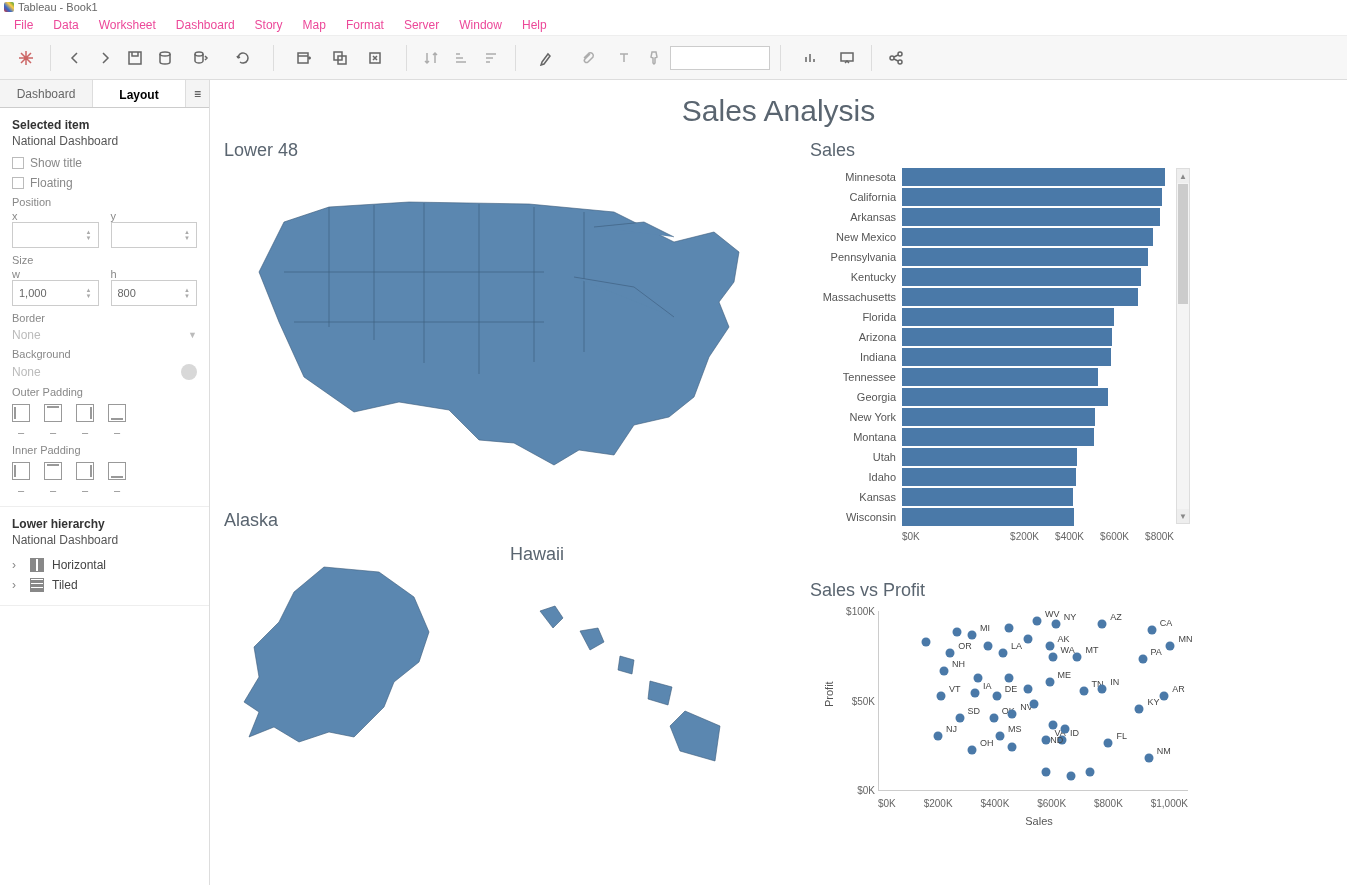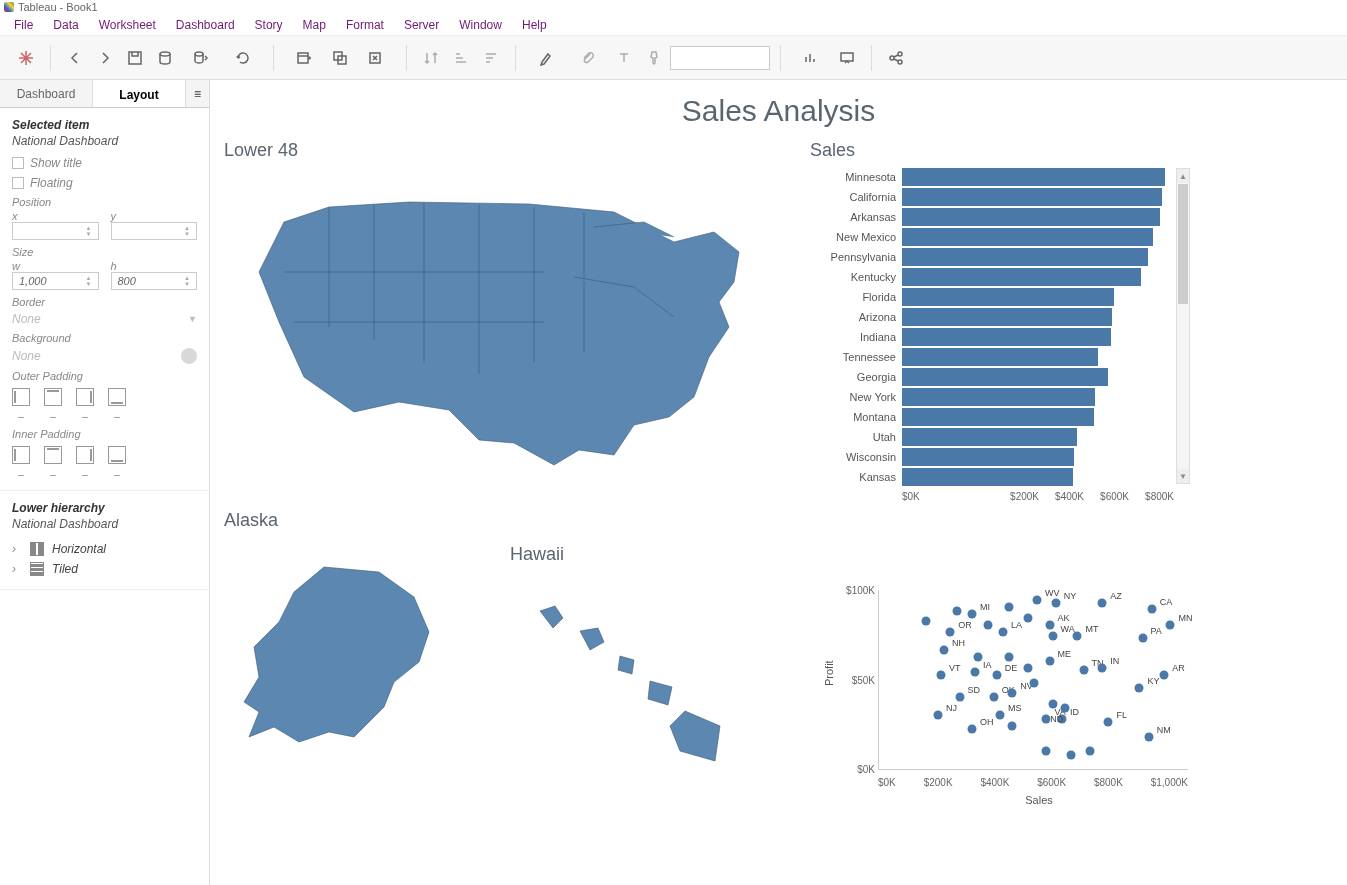--- a/index.html
+++ b/index.html
@@ -1,48 +1,48 @@
 <!DOCTYPE html>
 <html><head>
 <meta charset="utf-8">
 <style>
 * { box-sizing: border-box; margin: 0; padding: 0; font-family: "Segoe UI", Arial, sans-serif; }
 body { background: #fff; color: #333; font-size: 12px; overflow: hidden; width: 1347px; height: 885px; }
 
 .titlebar { height: 14px; padding-left: 4px; display:flex; align-items:center; gap:4px; color:#666; font-size:11px; overflow:hidden;}
 .tb-icon { width:10px;height:10px; background:linear-gradient(45deg,#c33,#36c,#fc4,#393); border-radius:2px;}
-.menubar { height: 22px; display:flex; align-items:center; padding:0 4px; color:#701a75; font-size:12px; border-bottom:1px solid #eee;}
+.menubar { height: 22px; display:flex; align-items:center; padding:0 4px; color:#ec4899; font-size:12px; border-bottom:1px solid #eee;}
 .menubar span { padding:2px 10px; cursor:default;}
 
 .toolbar { height: 44px; background:#f7f7f7; border-bottom:1px solid #ddd; display:flex; align-items:center; padding:0 6px;}
 .tb-group { display:flex; align-items:center; gap:2px; padding:0 6px;}
 .tb-sep { width:1px; height:26px; background:#ddd; margin:0 4px;}
 .tb-btn { width:28px; height:28px; display:flex; align-items:center; justify-content:center; color:#666; border-radius:2px;}
 .tb-btn svg{width:16px;height:16px;stroke:#666;fill:none;stroke-width:1.5;}
 .tb-btn.dd{width:40px;}
 .tb-search { width:100px; height:24px; border:1px solid #ccc; background:#fff;}
 
 .workspace { position:absolute; top:80px; left:0; right:0; bottom:0; display:flex;}
 .sidepanel { width:210px; border-right:1px solid #ddd; background:#fff; overflow-y:auto; font-size:12px;}
 .tabs { display:flex; border-bottom:1px solid #ccc; height:28px;}
 .tab { flex:1; display:flex; align-items:center; justify-content:center; padding:4px; color:#666;}
 .tab.active { background:#fff; color:#000; font-weight:600; border-top:2px solid #fff;}
 .tab.inactive { background:#f4f4f4; border-right:1px solid #ddd;}
 .tab-menu { width:24px; display:flex; align-items:center; justify-content:center; border-left:1px solid #ddd; background:#f4f4f4;}
 
-.sp-section { padding:10px 12px; border-bottom:1px solid #eee;font-style:italic;}
+.sp-section { padding:10px 12px; border-bottom:1px solid #eee;}
 .sp-h { font-weight:600; margin-bottom:2px;}
 .sp-sub { color:#555; margin-bottom:8px;}
 .chk { display:flex; align-items:center; gap:6px; color:#888; margin-bottom:6px;}
 .chk-box{width:12px;height:12px;border:1px solid #bbb;}
 .sp-label { color:#888; font-size:11px; margin-top:6px;}
 .sp-twocol { display:flex; gap:12px; margin-top:2px;}
 .sp-col { flex:1;}
 .sp-collab { color:#888; font-size:11px;}
-.sp-input { width:100%; height:18px; border:1px solid #ccc; display:flex; align-items:center; padding:0 6px; font-size:11px; color:#666; justify-content:space-between;}
+.sp-input { width:100%; height:26px; border:1px solid #ccc; display:flex; align-items:center; padding:0 6px; font-size:11px; color:#666; justify-content:space-between;}
 .sp-spin { display:flex; flex-direction:column; gap:1px;}
 .sp-spin div{font-size:6px;color:#aaa;line-height:5px;}
 .sp-sel { color:#bbb; font-size:12px; margin-top:4px; display:flex; justify-content:space-between; align-items:center;}
 .sp-caret{color:#bbb;font-size:9px;}
 .bg-circle{width:16px;height:16px;border-radius:50%;background:#d8d8d8;}
 
 .pad-row{display:flex;gap:14px;margin-top:6px;margin-bottom:4px;}
 .pad-icon{width:18px;height:18px;border:1px solid #999;position:relative;}
 .pad-icon::after{content:"";position:absolute;background:#999;}
 .pad-l::after{left:1px;top:2px;bottom:2px;width:2px;}
@@ -439,20 +439,26 @@
               <div class="bar" style="width: 90.5556%;"></div>
             </div>
           </div>
           <div class="bar-row">
             <div class="bar-label">Kentucky</div>
             <div class="bar-track">
               <div class="bar" style="width: 87.7778%;"></div>
             </div>
           </div>
           <div class="bar-row">
+            <div class="bar-label">Massachusetts</div>
+            <div class="bar-track">
+              <div class="bar" style="width: 86.6667%;"></div>
+            </div>
+          </div>
+          <div class="bar-row">
             <div class="bar-label">Florida</div>
             <div class="bar-track">
               <div class="bar" style="width: 77.7778%;"></div>
             </div>
           </div>
           <div class="bar-row">
             <div class="bar-label">Arizona</div>
             <div class="bar-track">
               <div class="bar" style="width: 77.2222%;"></div>
             </div>
@@ -487,29 +493,35 @@
               <div class="bar" style="width: 70.5556%;"></div>
             </div>
           </div>
           <div class="bar-row">
             <div class="bar-label">Utah</div>
             <div class="bar-track">
               <div class="bar" style="width: 64.4444%;"></div>
             </div>
           </div>
           <div class="bar-row">
+            <div class="bar-label">Idaho</div>
+            <div class="bar-track">
+              <div class="bar" style="width: 63.8889%;"></div>
+            </div>
+          </div>
+          <div class="bar-row">
+            <div class="bar-label">Kansas</div>
+            <div class="bar-track">
+              <div class="bar" style="width: 62.7778%;"></div>
+            </div>
+          </div>
+          <div class="bar-row">
             <div class="bar-label">Wisconsin</div>
             <div class="bar-track">
               <div class="bar" style="width: 63.3333%;"></div>
-            </div>
-          </div>
-          <div class="bar-row">
-            <div class="bar-label">Kansas</div>
-            <div class="bar-track">
-              <div class="bar" style="width: 62.7778%;"></div>
             </div>
           </div>
           <div class="axis-row">
             <span></span>
             <div class="axis-ticks">
               <span>$0K</span>
               <span>$200K</span>
               <span>$400K</span>
               <span>$600K</span>
               <span>$800K</span>
@@ -518,20 +530,21 @@
         </div>
       <div class="scrollbar" style="top:28px;">
         <div class="scroll-arrow">▲</div>
         <div class="scroll-thumb" style="height:120px;"></div>
         <div style="flex:1"></div>
         <div class="scroll-arrow" style="position:absolute;bottom:0;left:0;right:0;">▼</div>
       </div>
     </div>
 
     <div class="scatter-chart" style="left:600px;top:500px;width:390px;">
+      <div class="viz-title">Sales vs Profit</div>
       <div style="position:relative;margin-left:68px;margin-top:10px;">
         <div class="scatter-area" id="scatter" style="width:310px;height:180px;">
           <div class="y-ticks" id="yticks">
               <div class="y-tick" style="bottom: 0%;">$0K</div>
               <div class="y-tick" style="bottom: 50%;">$50K</div>
               <div class="y-tick" style="bottom: 100%;">$100K</div>
             </div>
         <div class="dot" style="left: 158.1px; bottom: 169.2px;"></div>
             <div class="dot-label" style="left: 164.1px; bottom: 167.2px;">WV</div>
             <div class="dot" style="left: 176.7px; bottom: 165.6px;"></div>

